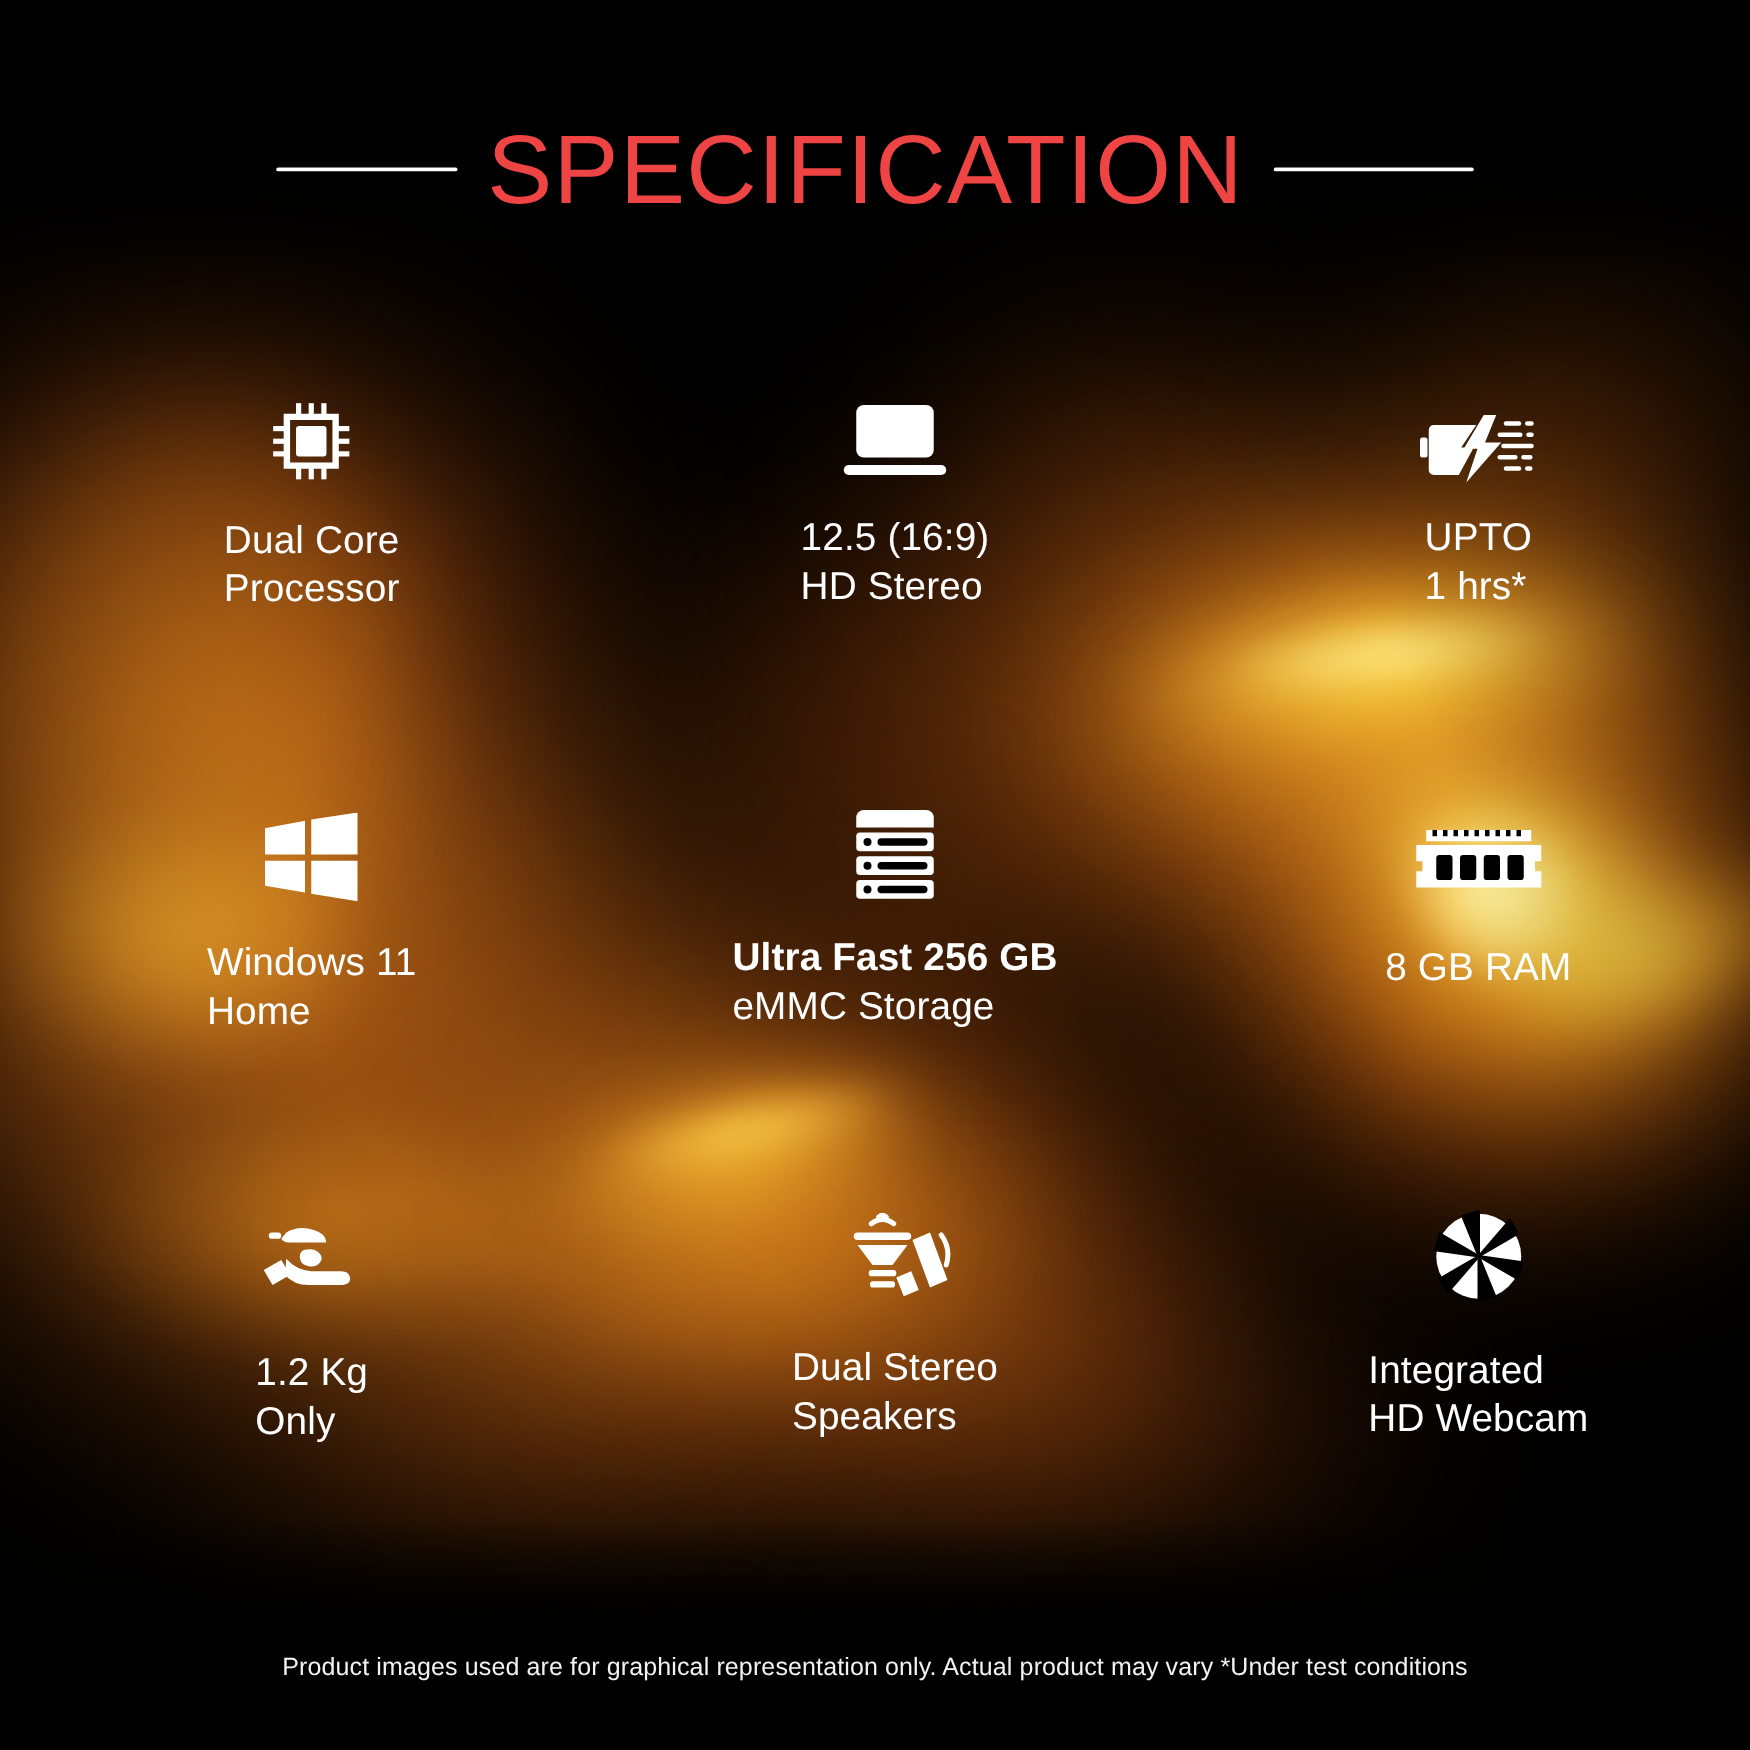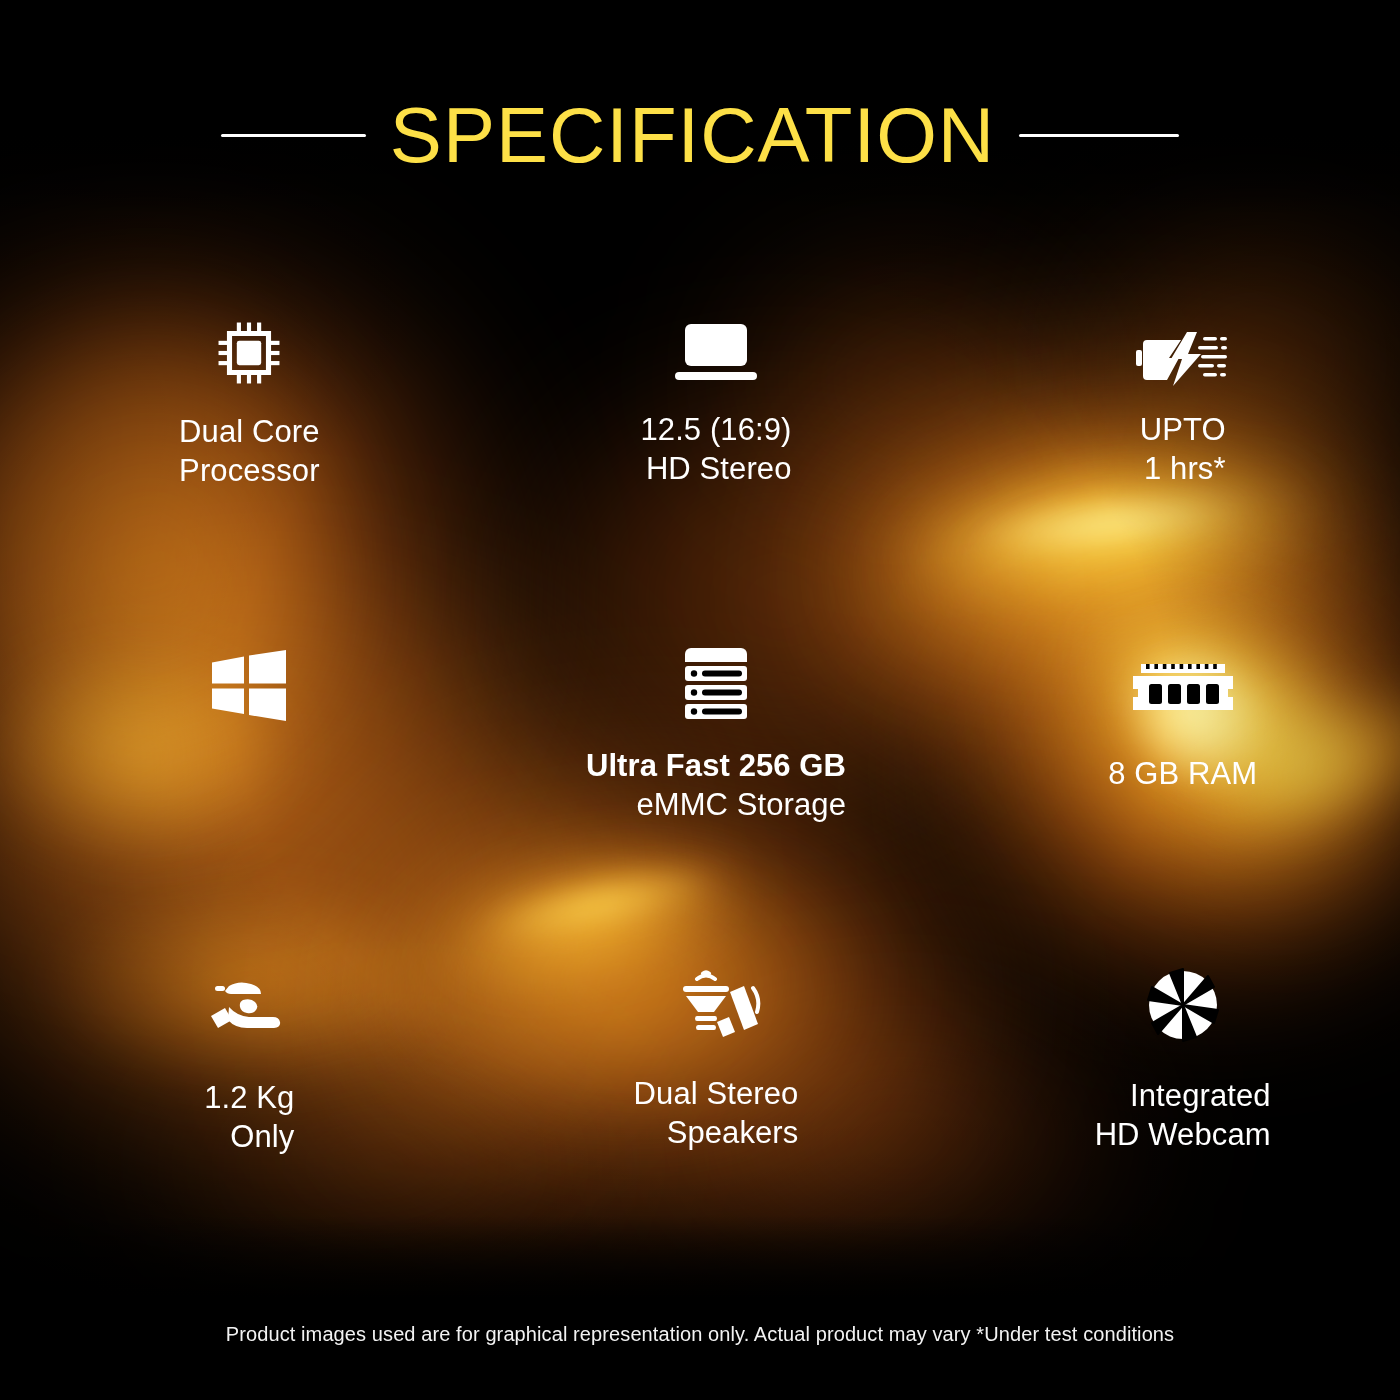--- a/index.html
+++ b/index.html
@@ -24,28 +24,28 @@
     background:linear-gradient(180deg,#000 0%,#000 62%,rgba(0,0,0,0) 100%);pointer-events:none;}
   .botmask{position:absolute;left:0;right:0;bottom:0;height:185px;
     background:linear-gradient(0deg,#000 0%,#000 55%,rgba(0,0,0,0) 100%);pointer-events:none;}
 
   
   .header{position:absolute;top:96px;left:0;right:0;display:flex;align-items:center;
           justify-content:center;gap:24px;z-index:6;}
   .rule{height:3px;background:#fff;border-radius:2px;}
   .rule.left{width:145px;}
   .rule.right{width:160px;}
-  .title{font-size:78px;letter-spacing:1px;line-height:1;font-weight:400;color:#fde047;
+  .title{font-size:78px;letter-spacing:1px;line-height:1;font-weight:400;color:#ef4444;
          white-space:nowrap;font-family:"Liberation Sans","DejaVu Sans",sans-serif;}
 
   
   .grid{position:absolute;left:0;right:0;top:300px;z-index:5;
         display:grid;grid-template-columns:repeat(3,1fr);
         grid-template-rows:330px 320px 300px;}
-  .cell{display:flex;flex-direction:column;align-items:center;text-align:right;margin-left:32px;}
+  .cell{display:flex;flex-direction:column;align-items:center;text-align:left;margin-left:32px;}
   .icon{height:92px;display:flex;align-items:flex-end;justify-content:center;margin-bottom:22px;}
   .icon svg{display:block;}
   .label{font-size:31px;line-height:1.26;color:#fff;font-weight:400;letter-spacing:.1px;}
   .label .b{font-weight:700;}
   .label .r{font-weight:700;}
 
   
   .c-cpu .icon{margin-bottom:20px;}
   .c-disp .icon{margin-bottom:18px;}
   .c-batt .icon{margin-bottom:18px;}
@@ -176,20 +176,24 @@
 
     <div class="cell c-win">
       <div class="icon">
         <svg width="80" height="72" viewBox="0 0 80 72" fill="#fff">
           <path d="M3 12.5 L35 6.5 V33.5 H3 Z"></path>
           <path d="M40 5.5 L77 0 V33.5 H40 Z"></path>
           <path d="M3 38.5 H35 V64 L3 58.5 Z"></path>
           <path d="M40 38.5 H77 V71 L40 65 Z"></path>
         </svg>
       </div>
+      <div class="label">
+        <div>Windows 11</div>
+        <div>Home</div>
+      </div>
     </div>
 
     <div class="cell c-sto">
       <div class="icon">
         <svg width="74" height="78" viewBox="0 0 74 78" fill="#fff">
           <path d="M12 4h50a6 6 0 0 1 6 6v8H6v-8a6 6 0 0 1 6-6z"></path>
           <g>
             <rect x="6" y="22" width="62" height="15" rx="3"></rect>
             <rect x="6" y="41" width="62" height="15" rx="3"></rect>
             <rect x="6" y="60" width="62" height="15" rx="3"></rect>

